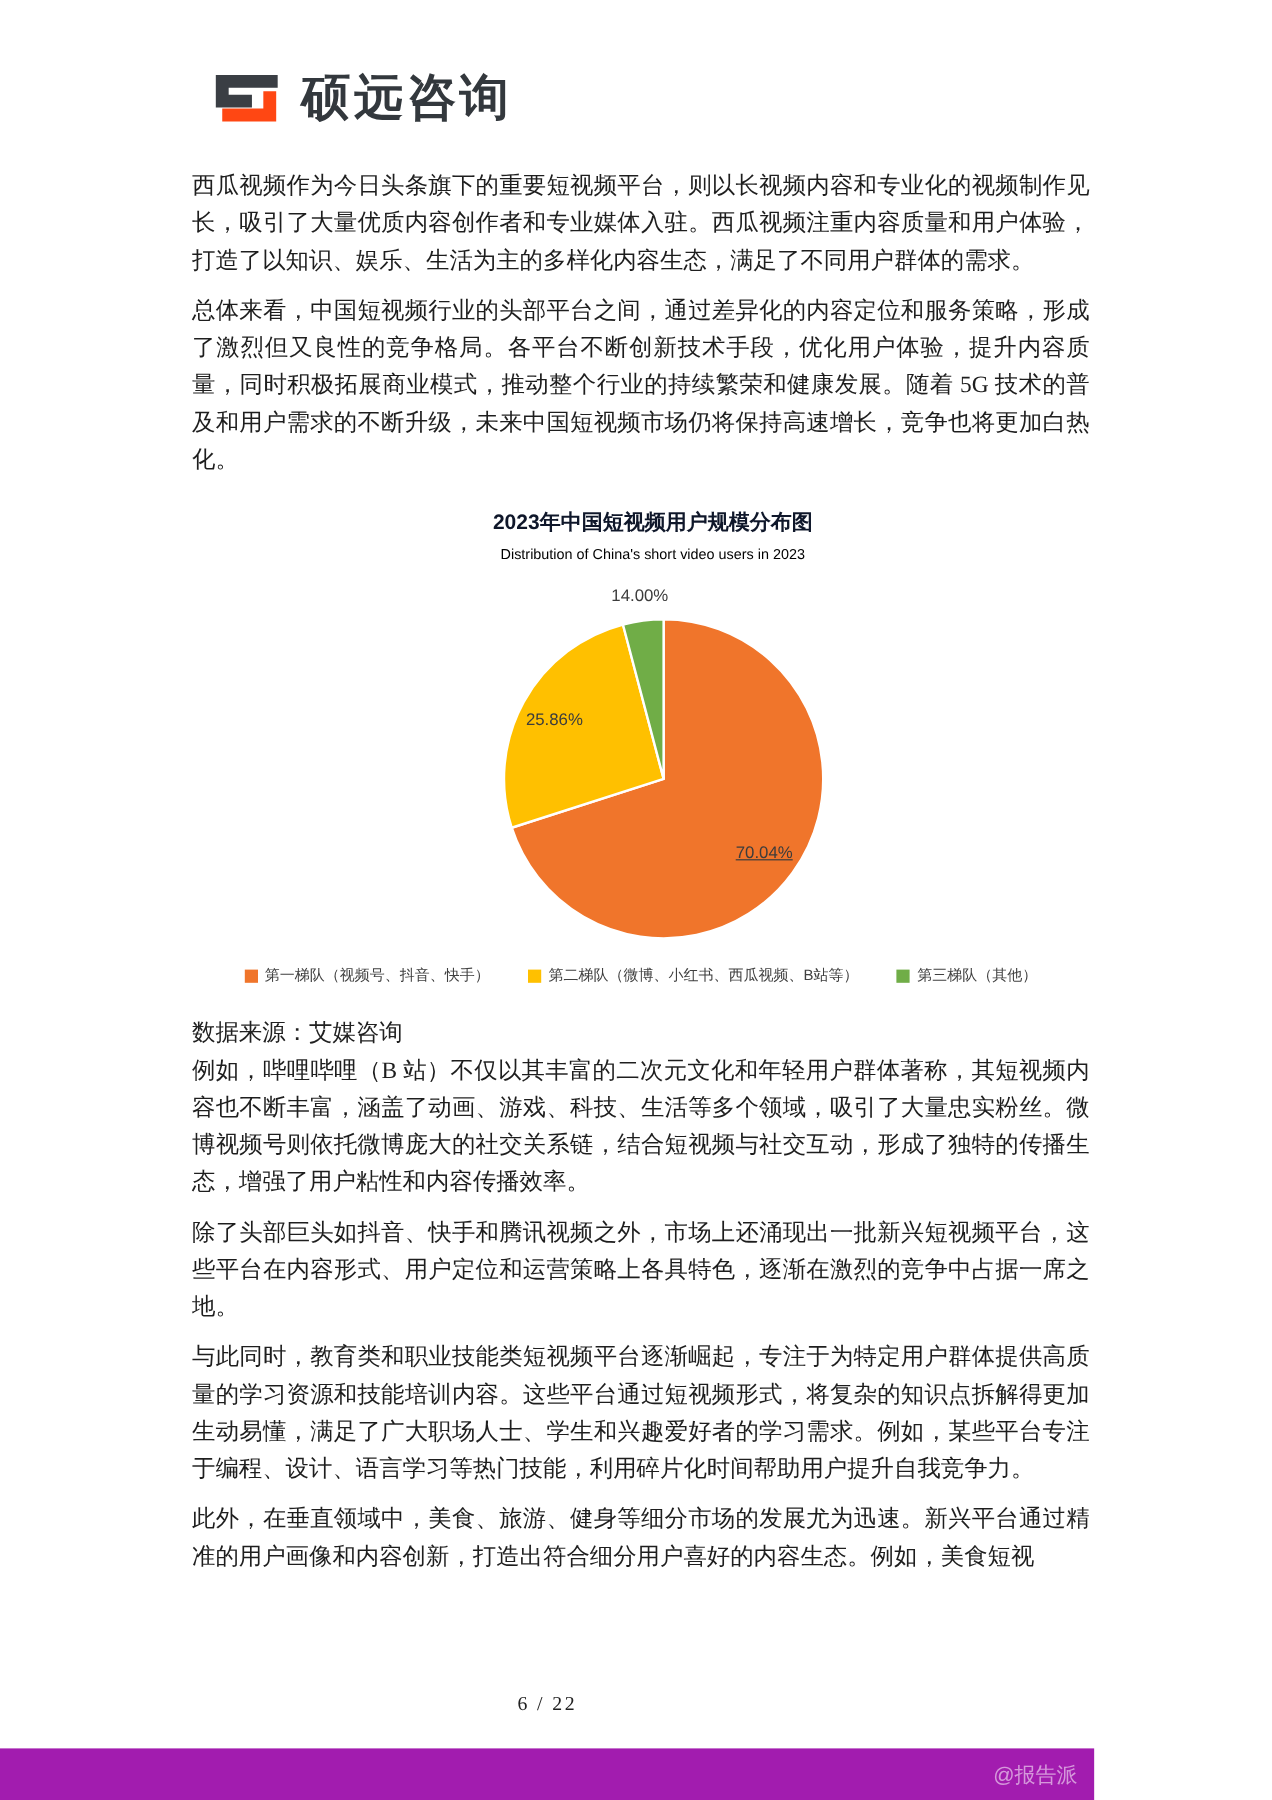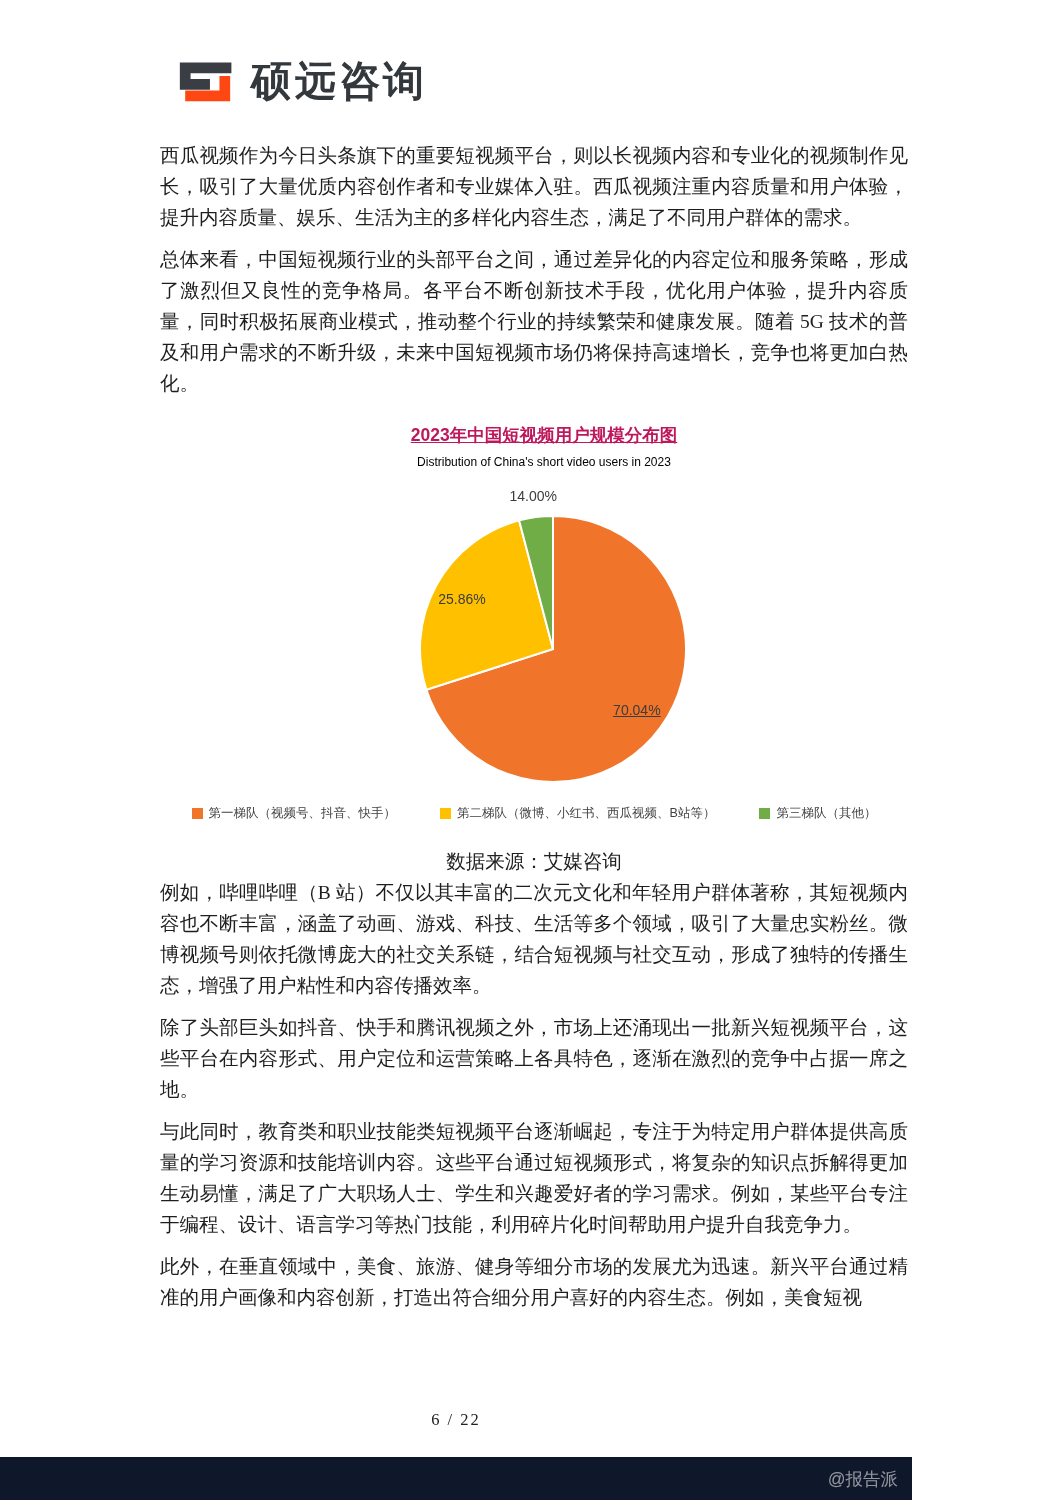--- a/index.html
+++ b/index.html
@@ -10,59 +10,59 @@
   
   .logo-row{position:absolute;left:172px;top:54px;display:flex;align-items:center;gap:13px;}
   .logo-icon{width:66px;height:54px;display:block;}
   .logo-text{font-family:"Liberation Sans","DejaVu Sans",sans-serif;font-weight:700;
              font-size:41px;color:#33383D;letter-spacing:3px;line-height:1;}
   
   .content{position:absolute;left:160px;top:140px;width:748px;}
   p.body{font-size:19.5px;line-height:31px;text-align:justify;margin:0 0 11px 0;color:#1e1e1e;}
   
   .chart{margin-top:24px;text-align:center;font-family:"Liberation Sans","DejaVu Sans",sans-serif;}
-  .chart-title{font-size:17.5px;font-weight:700;color:#be185d;margin-left:20px;text-decoration:underline;}
+  .chart-title{font-size:17.5px;font-weight:700;color:#0f172a;margin-left:20px;}
   .chart-sub{font-size:12px;color:#000000;margin:8px 0 0 20px;}
   .pie-wrap{position:relative;width:280px;height:280px;margin:40px 0 0 253px;overflow:visible;}
   .pie-wrap svg{overflow:visible;display:block;}
   .pie-label{position:absolute;font-size:14px;color:#3C3C3C;transform:translate(-50%,-50%);
              white-space:nowrap;}
-  .legend{display:flex;justify-content:center;align-items:center;gap:44px;margin-top:16px;
+  .legend{display:flex;justify-content:center;align-items:center;gap:32px;margin-top:16px;
           font-size:12.5px;color:#404040;}
   .legend-item{display:flex;align-items:center;gap:6px;white-space:nowrap;}
   .legend-swatch{width:11px;height:11px;display:inline-block;flex:0 0 auto;}
   
-  .source{font-size:19.5px;line-height:31px;margin:24px 0 0 0;text-align:center;}
+  .source{font-size:19.5px;line-height:31px;margin:24px 0 0 0;}
   h3.section{font-size:21.5px;line-height:30px;margin:25px 0 5px 0;color:#111;font-weight:700;}
   .sec-num{color:#2D6BD3;margin-right:10px;}
   
   .page-num{position:absolute;top:1410px;left:0;width:100%;text-align:center;
             font-size:16.5px;color:#222;letter-spacing:2px;}
-  .bottom-bar{position:absolute;left:0;bottom:0;width:100%;height:43px;background:#0f172a;}
+  .bottom-bar{position:absolute;left:0;bottom:0;width:100%;height:43px;background:#a21caf;}
   .watermark{position:absolute;right:14px;top:50%;transform:translateY(-50%);
              font-family:"Liberation Sans","DejaVu Sans",sans-serif;font-size:17.5px;
              color:rgba(255,255,255,0.55);}
 </style>
 </head>
 <body>
 
 <div class="page">
 
   <div class="corner-accent"></div>
 
   <div class="logo-row">
     <svg class="logo-icon" viewBox="0 0 80 64" xmlns="http://www.w3.org/2000/svg">
       <path d="M72,16 H16 V36 H46" fill="none" stroke="#3A3E44" stroke-width="13"></path>
       <path d="M16,50 H64 V26" fill="none" stroke="#FF4713" stroke-width="13"></path>
     </svg>
     <span class="logo-text">硕远咨询</span>
   </div>
 
   <div class="content">
-    <p class="body">西瓜视频作为今日头条旗下的重要短视频平台，则以长视频内容和专业化的视频制作见长，吸引了大量优质内容创作者和专业媒体入驻。西瓜视频注重内容质量和用户体验，提升内容质量、娱乐、生活为主的多样化内容生态，满足了不同用户群体的需求。</p>
+    <p class="body">西瓜视频作为今日头条旗下的重要短视频平台，则以长视频内容和专业化的视频制作见长，吸引了大量优质内容创作者和专业媒体入驻。西瓜视频注重内容质量和用户体验，打造了以知识、娱乐、生活为主的多样化内容生态，满足了不同用户群体的需求。</p>
     <p class="body">总体来看，中国短视频行业的头部平台之间，通过差异化的内容定位和服务策略，形成了激烈但又良性的竞争格局。各平台不断创新技术手段，优化用户体验，提升内容质量，同时积极拓展商业模式，推动整个行业的持续繁荣和健康发展。随着 5G 技术的普及和用户需求的不断升级，未来中国短视频市场仍将保持高速增长，竞争也将更加白热化。</p>
 
     <figure class="chart" style="margin:24px 0 0 0;">
       <div class="chart-title">2023年中国短视频用户规模分布图</div>
       <div class="chart-sub">Distribution of China's short video users in 2023</div>
       <div class="pie-wrap" id="pie-wrap">
         <svg id="pie-svg" width="280" height="280" viewBox="0 0 280 280" xmlns="http://www.w3.org/2000/svg">
             <path d="M140,140 L140.00,7.00 A133,133 0 1 1 13.41,180.78 Z" fill="#F0752B" stroke="#ffffff" stroke-width="2"></path>
             <path d="M140,140 L13.41,180.78 A133,133 0 0 1 106.12,11.39 Z" fill="#FFC000" stroke="#ffffff" stroke-width="2"></path>
             <path d="M140,140 L106.12,11.39 A133,133 0 0 1 140.00,7.00 Z" fill="#70AD47" stroke="#ffffff" stroke-width="2"></path>

